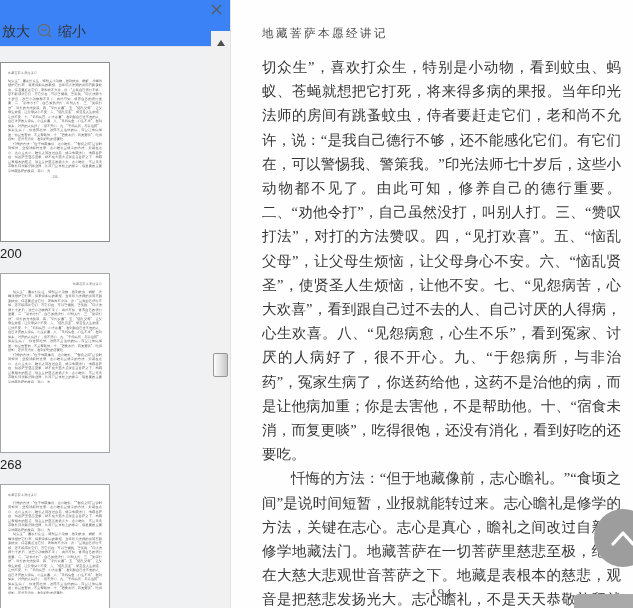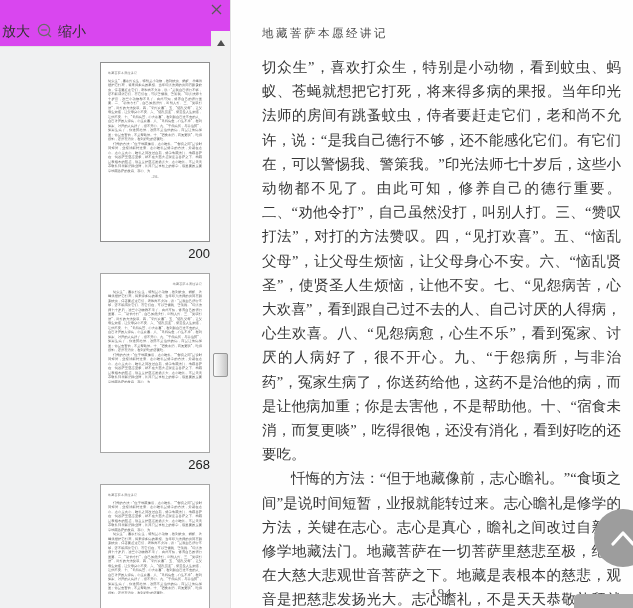--- a/index.html
+++ b/index.html
@@ -3,30 +3,30 @@
 <meta charset="utf-8">
 <style>
   * { box-sizing: border-box; margin: 0; padding: 0; }
   html,body { width:633px; height:608px; overflow:hidden; background:#fff;
               font-family:"Liberation Sans", sans-serif; }
   .app { position:relative; width:633px; height:608px; background:#fff; overflow:hidden; }
 
   
   .sidebar { position:absolute; left:0; top:0; width:231px; height:608px;
              background:#f0f1f2; border-right:1px solid #e2e2e2; }
-  .toolbar { position:relative; height:47px; background:#d946ef; border-bottom:1px solid #e4e4e4;
+  .toolbar { position:relative; height:47px; background:#3b82f6; border-bottom:1px solid #e4e4e4;
              display:flex; align-items:flex-end; padding:0 0 7px 2px; }
   .tb-label { font-size:14px; color:#333; cursor:pointer; line-height:16px; }
   .zoom-out-icon { margin:0 5px 0 7px; display:flex; align-items:center; }
   .panel-close { position:absolute; top:2px; right:7px; width:14px; height:14px;
                  background:transparent; border:none; cursor:pointer; padding:0;
                  display:flex; align-items:center; justify-content:center; }
 
   .thumbs { position:absolute; left:0; top:48px; right:20px; bottom:0;
-            display:flex; flex-direction:column; align-items:flex-end;
+            display:flex; flex-direction:column; align-items:flex-start;
             padding-top:14px; overflow:hidden; }
   .thumb-box { width:110px; height:180px; background:#fff; border:1px solid #a6a6a6;
                padding:8px 7px 4px; overflow:hidden; flex-shrink:0; cursor:pointer; }
   .thumb-box.current { border-color:#8f8f8f; }
   .thumb-box.cut { height:130px; }
   .thumb-label { font-size:13px; color:#1b1b1b; margin:4px 0 12px; flex-shrink:0; }
 
   .mini { transform:scale(0.5); transform-origin:0 0; width:200%; }
   .mini-header { font-size:6px; color:#777; letter-spacing:.5px; margin-bottom:5px;
                  font-family:"Liberation Serif", serif; }

